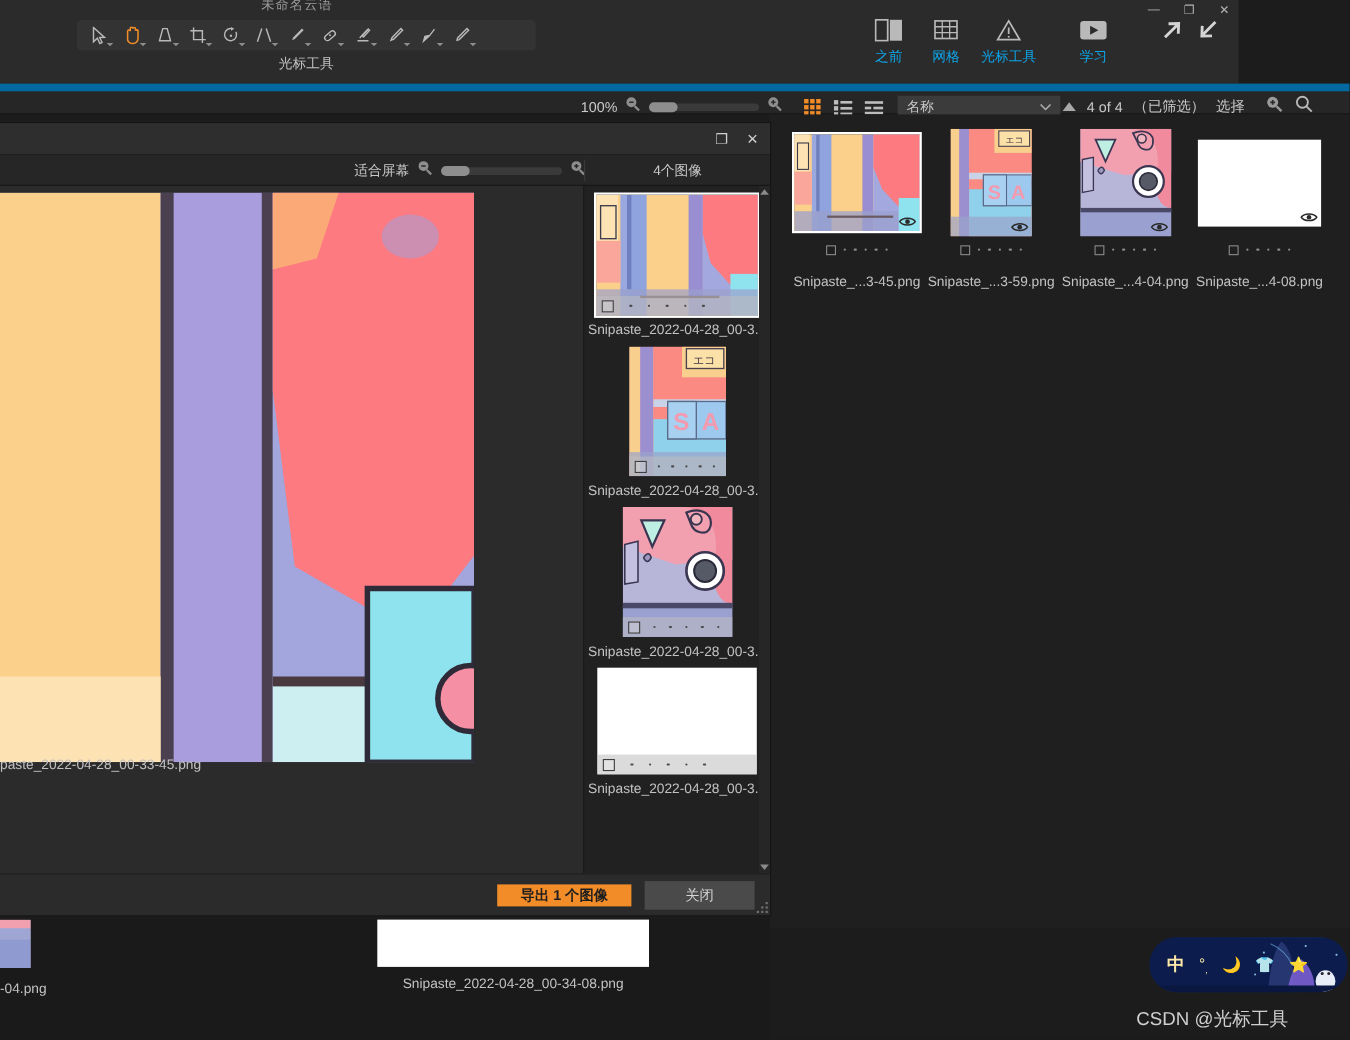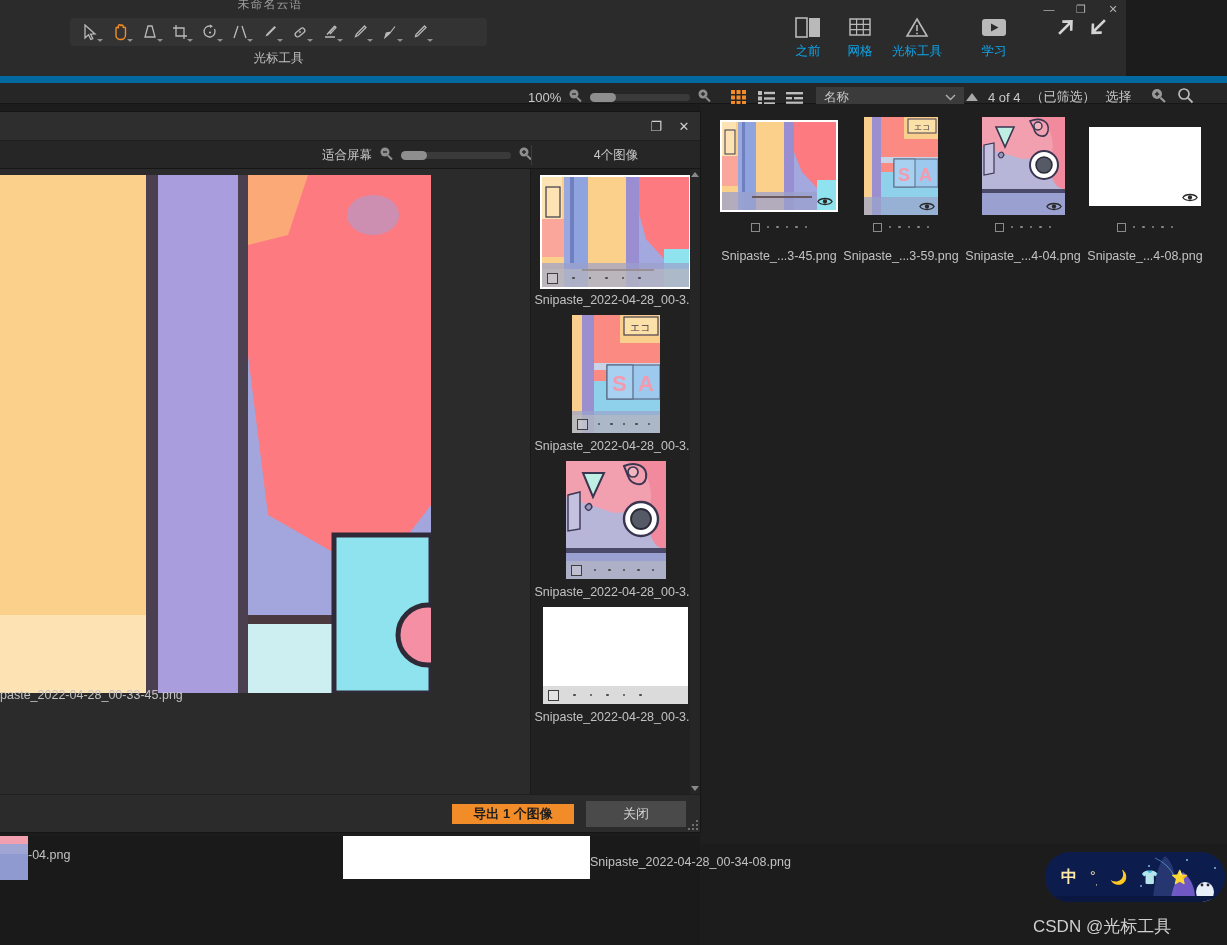--- a/index.html
+++ b/index.html
@@ -98,21 +98,21 @@
   .eye-badge { position:absolute; right:3px; bottom:3px; width:16px; height:11px; }
   .gmeta { display:flex; align-items:center; gap:7px; margin-top:5px; height:12px;}
   .gbox { width:9px; height:9px; border:1px solid #8a8a8a; }
   .gdot { width:2.5px; height:2.5px; background:#8a8a8a; border-radius:50%; }
   .gname { font-size:12.5px; color:#c2c2c2; margin-top:16px; white-space:nowrap; }
 
   
   .filmstrip {
     position:absolute; left:0; top:836px; width:700px; height:109px; background:#1a1a1a;
   }
-  .fs-item { position:absolute; display:flex; flex-direction:row; align-items:center;}
+  .fs-item { position:absolute; display:flex; flex-direction:column; align-items:center;}
   .fs-name { font-size:12.5px; color:#c2c2c2; margin-top:8px; white-space:nowrap; }
 
   
   .dialog {
     position:absolute; left:0; top:112px; width:700px; height:720px;
     background:#2b2b2b; box-shadow:0 0 0 1px #151515;
   }
   .dlg-titlebar {
     position:relative; height:29px; background:#2e2e2e; border-bottom:1px solid #1f1f1f;
   }

